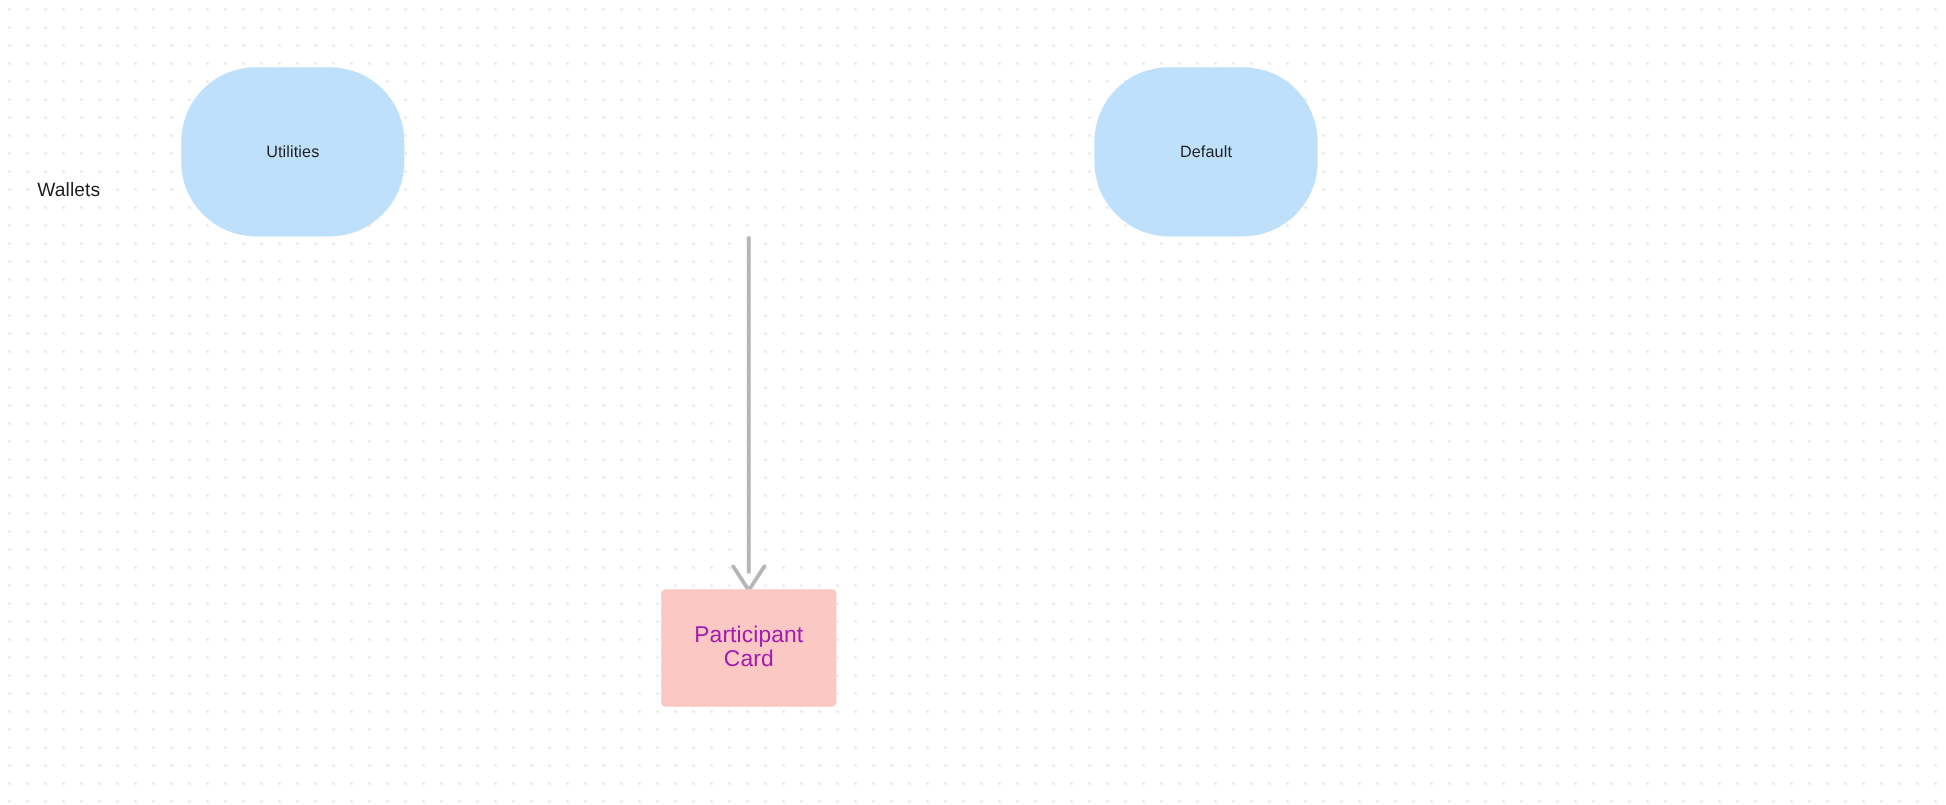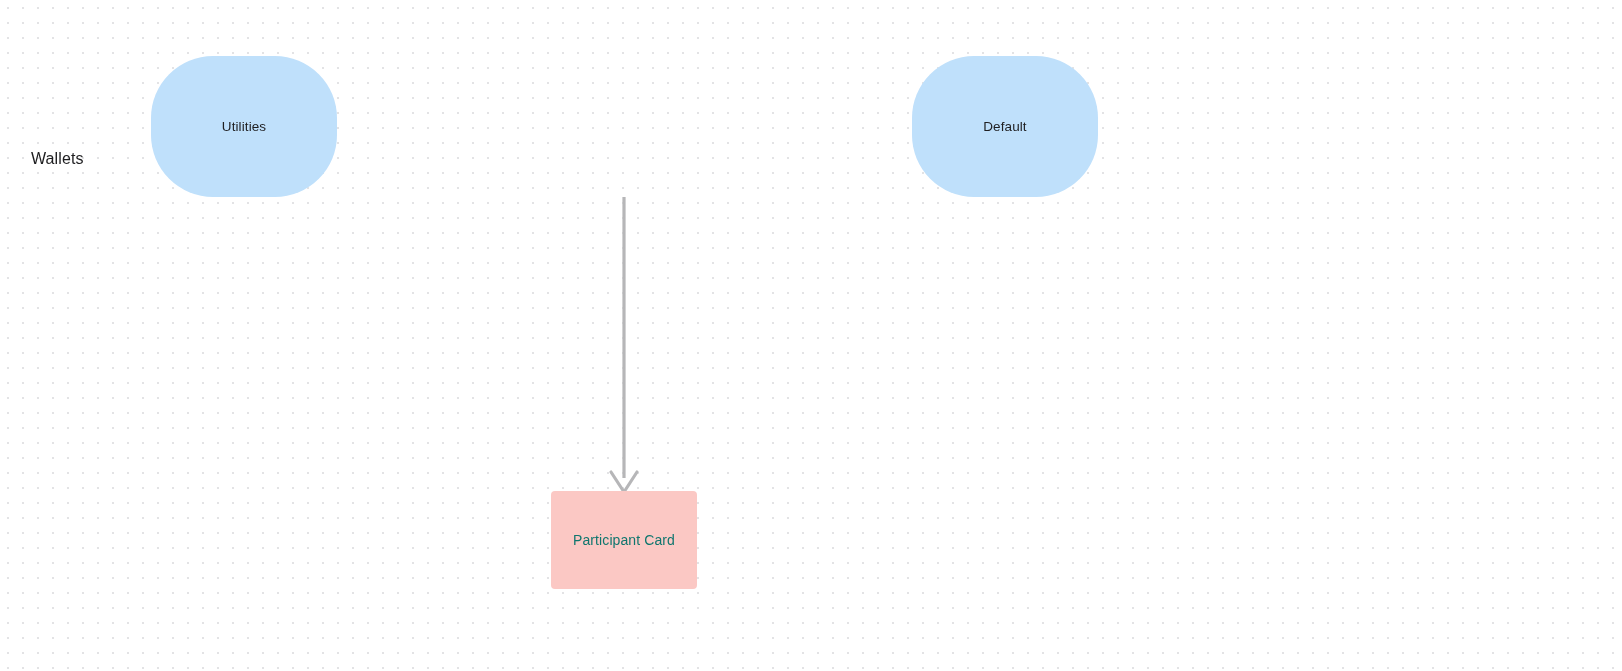--- a/index.html
+++ b/index.html
@@ -71,22 +71,22 @@
   
   .node-card {
     left: 551px;
     top: 491px;
     width: 146px;
     height: 98px;
     background: #fbc8c4;
     border-radius: 4px;
   }
   .node-card .node-label {
-    font-size: 14px;
-    color: #0f766e;
+    font-size: 19px;
+    color: #a21caf;
   }
 
   
   .connector {
     position: absolute;
     left: 0;
     top: 0;
     width: 1622px;
     height: 671px;
     pointer-events: none;

